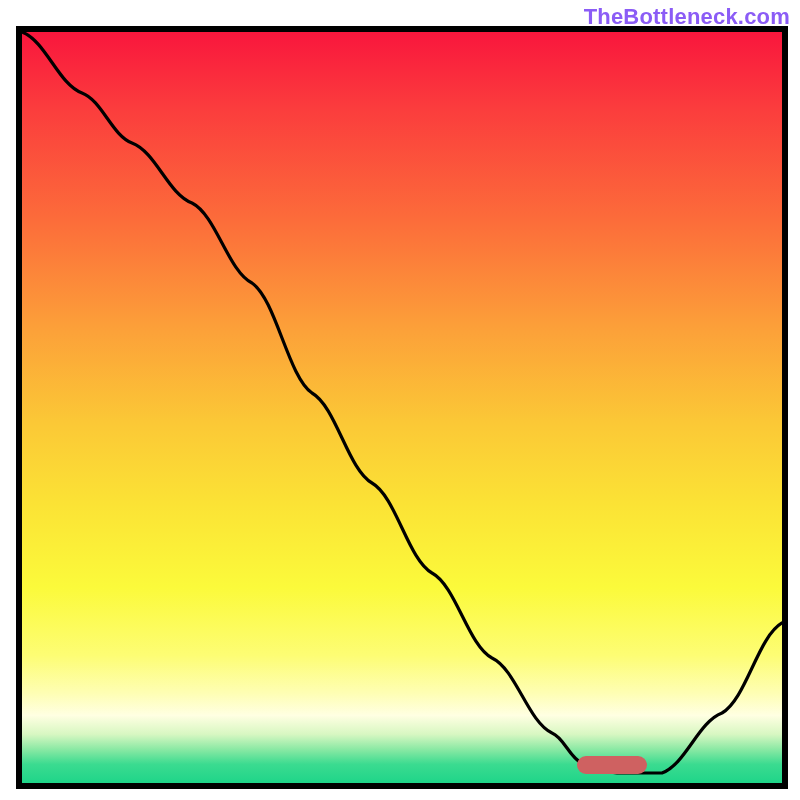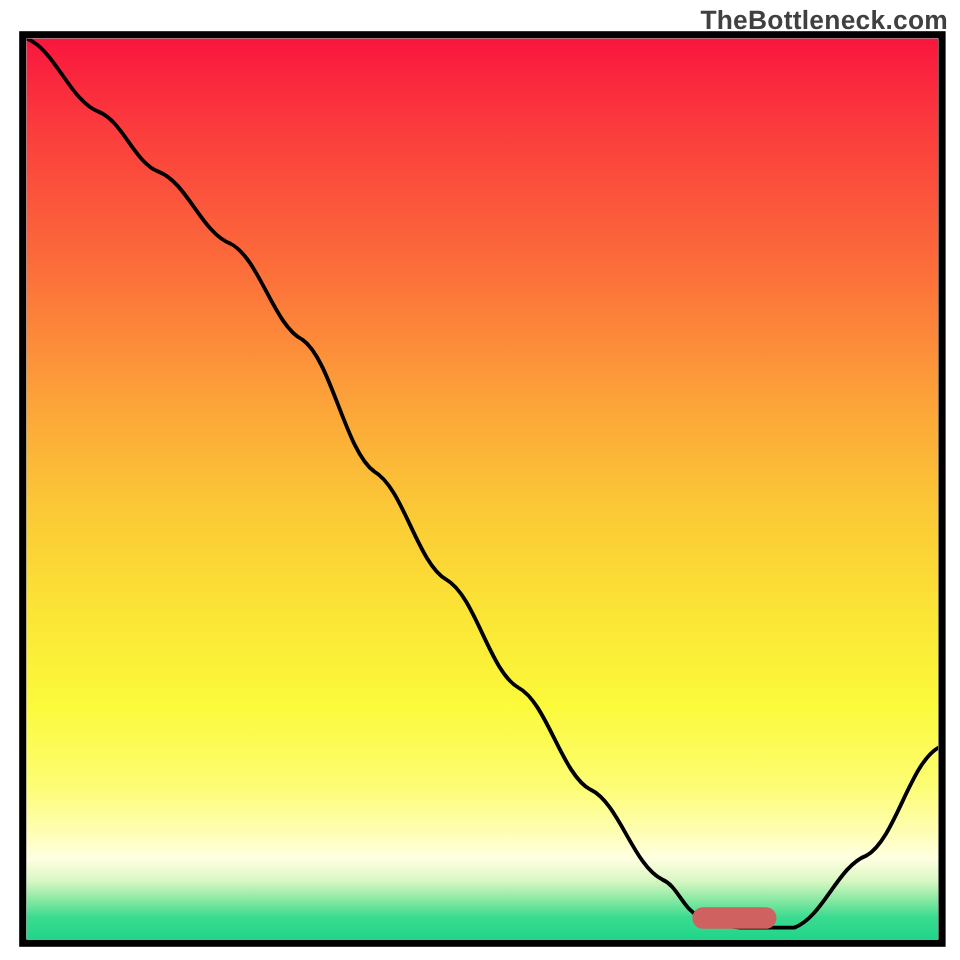--- a/index.html
+++ b/index.html
@@ -9,21 +9,21 @@
     background: #ffffff;
     position: relative;
     font-family: Arial, Helvetica, sans-serif;
   }
   .watermark {
     position: absolute;
     top: 4px;
     right: 10px;
     font-size: 22px;
     font-weight: 600;
-    color: #404040;
+    color: #8b5cf6;
     letter-spacing: 0.2px;
     z-index: 10;
   }
   .frame {
     position: absolute;
     left: 16px;
     top: 26px;
     width: 772px;
     height: 763px;
     border: 6px solid #000;

